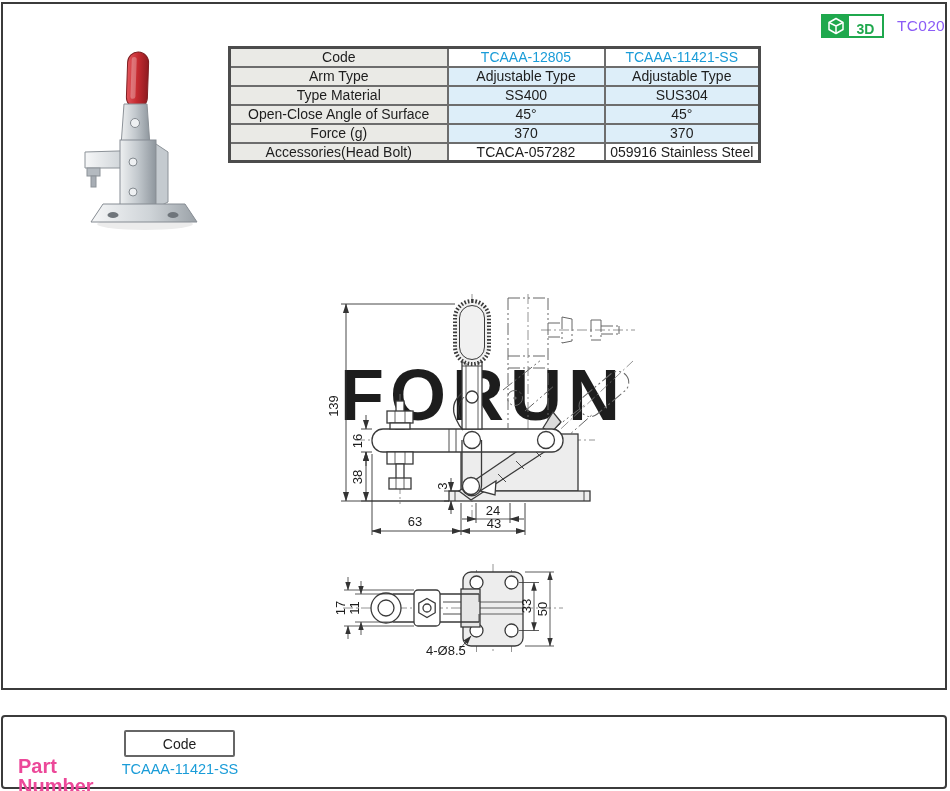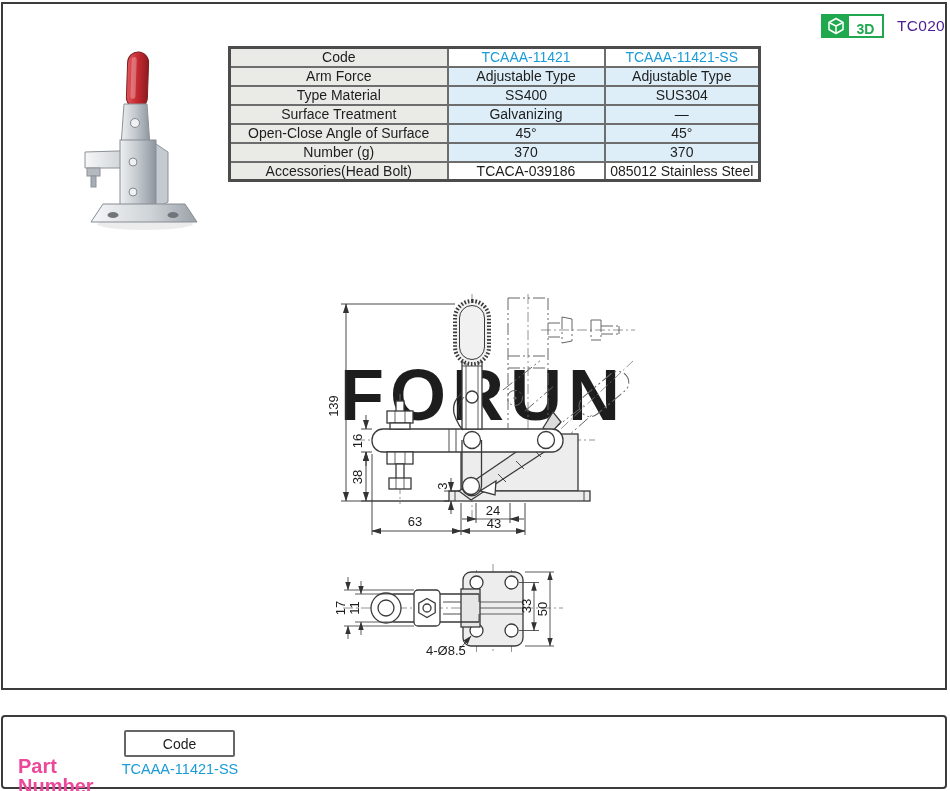--- a/index.html
+++ b/index.html
@@ -4,21 +4,21 @@
 <style>
   * { box-sizing: border-box; margin: 0; padding: 0; }
   html,body { width: 950px; height: 791px; background:#fff; overflow:hidden;
               font-family:"Liberation Sans", sans-serif; color:#1d1d1d; position:relative; }
   .main-panel { position:absolute; left:1px; top:2px; width:946px; height:688px;
                 border:2px solid #3b3b3b; background:#fff; }
   .bottom-panel { position:absolute; left:1px; top:715px; width:946px; height:74px;
                   border:2px solid #3b3b3b; border-radius:4px; background:#fff; }
 
   
-  .page-code { position:absolute; left:894px; top:13px; font-size:15.5px; color:#4c1d95; letter-spacing:0.3px; }
+  .page-code { position:absolute; left:894px; top:13px; font-size:15.5px; color:#8b5cf6; letter-spacing:0.3px; }
   .badge3d { position:absolute; left:818px; top:10px; height:24px; display:flex;
              border:2px solid #1fa84d; background:#fff; cursor:pointer; }
   .badge3d .ic { width:26px; height:20px; background:#1fa84d; display:flex; align-items:center; justify-content:center; }
   .badge3d .lb { width:33px; height:25px; display:flex; align-items:center; justify-content:center;
                  color:#1fa84d; font-weight:bold; font-size:14px; }
 
   
   table.spec { position:absolute; left:225px; top:42px; border-collapse:collapse;
                table-layout:fixed; width:530px; }
   table.spec { border:3px solid #4c4c4c; }
@@ -97,52 +97,47 @@
       <path d="M20 160 L102 160 L114 178 L8 178 Z" fill="url(#silver)" stroke="#868c93" stroke-width="1"></path>
       <ellipse cx="30" cy="171" rx="5.5" ry="3" fill="#6f757b"></ellipse>
       <ellipse cx="90" cy="171" rx="5.5" ry="3" fill="#6f757b"></ellipse>
     </g>
   </svg>
 
   <table class="spec">
     <tbody>
       <tr class="white">
         <td class="lbl">Code</td>
-        <td class="val blue">TCAAA-11421</td>
+        <td class="val blue">TCAAA-12805</td>
         <td class="val2 blue">TCAAA-11421-SS</td>
       </tr>
       <tr>
-        <td class="lbl">Arm Force</td>
+        <td class="lbl">Arm Type</td>
         <td class="val">Adjustable Type</td>
         <td class="val2">Adjustable Type</td>
       </tr>
       <tr>
         <td class="lbl">Type Material</td>
         <td class="val">SS400</td>
         <td class="val2">SUS304</td>
       </tr>
       <tr>
-        <td class="lbl">Surface Treatment</td>
-        <td class="val">Galvanizing</td>
-        <td class="val2">—</td>
-      </tr>
-      <tr>
         <td class="lbl">Open-Close Angle of Surface</td>
         <td class="val">45°</td>
         <td class="val2">45°</td>
       </tr>
       <tr>
-        <td class="lbl">Number (g)</td>
+        <td class="lbl">Force (g)</td>
         <td class="val">370</td>
         <td class="val2">370</td>
       </tr>
       <tr class="white">
         <td class="lbl">Accessories(Head Bolt)</td>
-        <td class="val">TCACA-039186</td>
-        <td class="val2">085012 Stainless Steel</td>
+        <td class="val">TCACA-057282</td>
+        <td class="val2">059916 Stainless Steel</td>
       </tr>
     </tbody>
   </table>
 
   <svg class="front-view" width="350" height="271" viewBox="320 281 350 271">
     <defs>
       <marker id="arrF" viewBox="0 0 10 8" refX="9.5" refY="4" markerWidth="11" markerHeight="9" orient="auto-start-reverse">
         <path d="M0 0.8 L10 4 L0 7.2 Z" fill="#333"></path>
       </marker>
     </defs>

